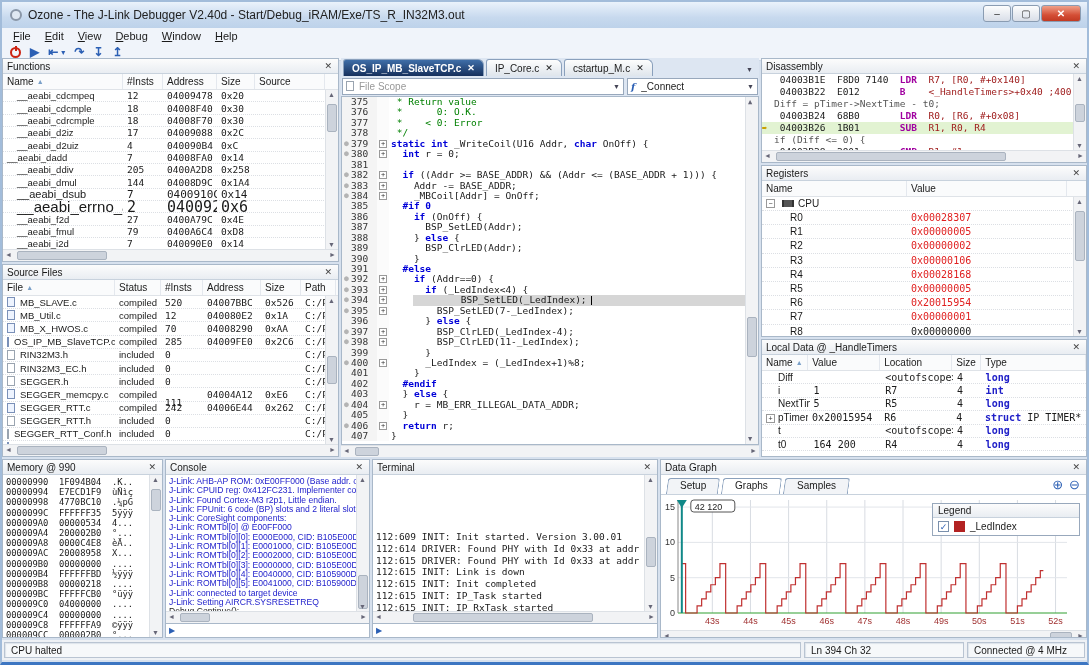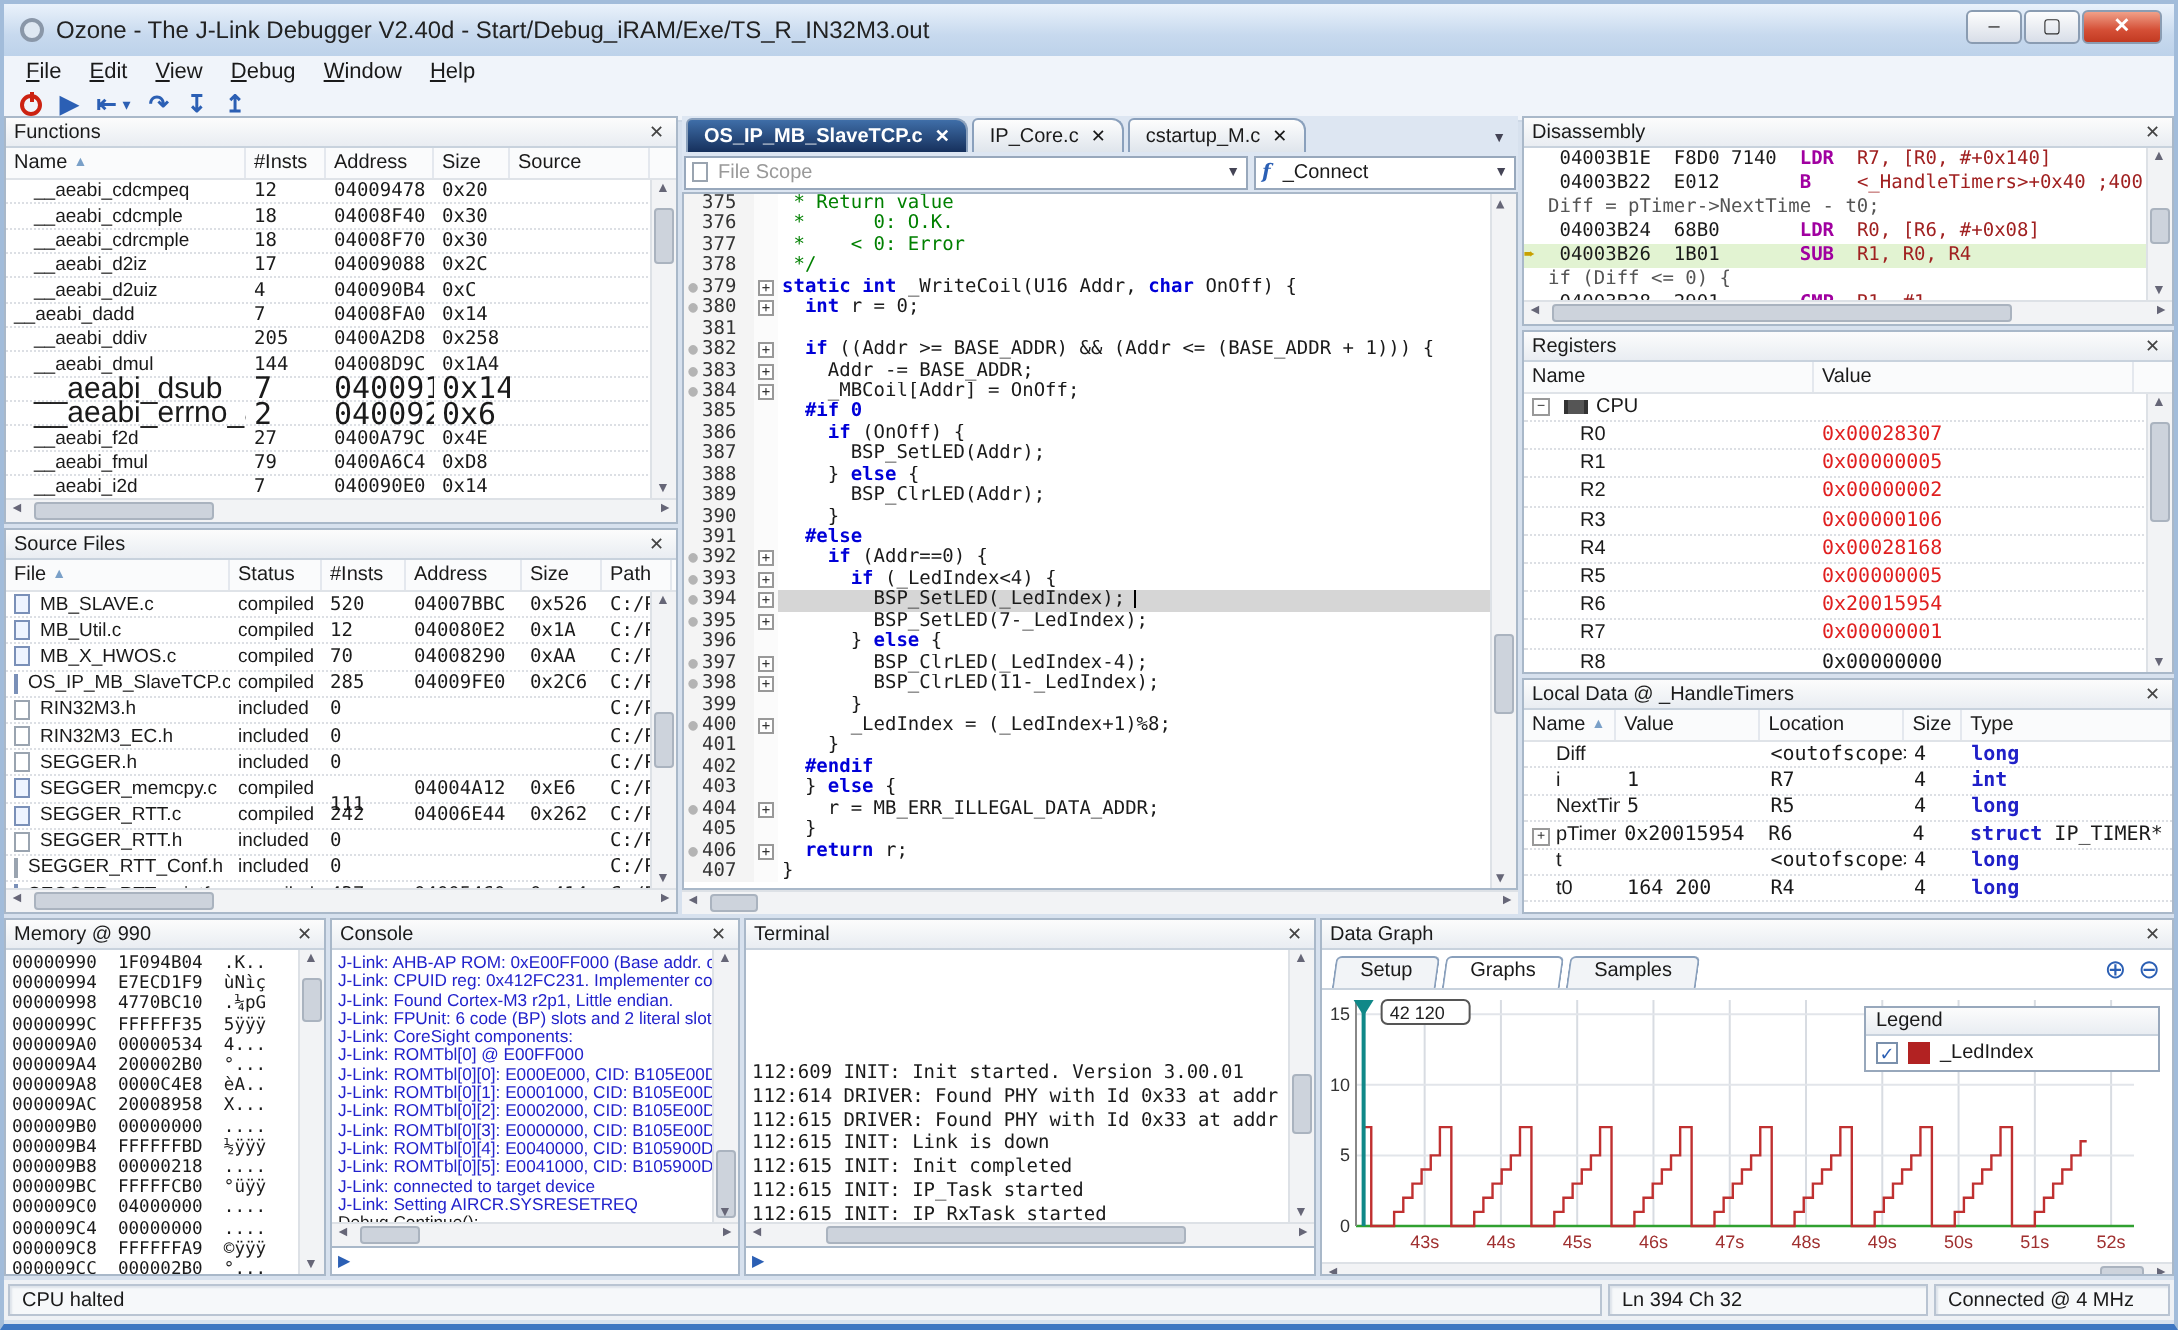--- a/index.html
+++ b/index.html
@@ -66,21 +66,21 @@
   .page-icon { display:inline-block; width:8px; height:10px; border:1px solid #9aa4b0; background:#fff; margin-right:5px; }
   #code-area { flex:1; background:#fff; border:1px solid #a9b8c9; position:relative; overflow:hidden;
     font-family:"DejaVu Sans Mono", monospace; font-size:9.5px; }
   .cline { height:10.45px; line-height:10.45px; white-space:pre; display:flex; }
   .cline .dotm { flex:0 0 9px; text-align:center; color:#b4b4b4; font-size:8px; background:#f4f4f4; }
   .cline .lnum { flex:0 0 26px; padding-right:3px; color:#333; background:#f4f4f4; }
   .cline .fold { flex:0 0 12px; position:relative; background:#fbfbfb; }
   .cline .fold .box { position:absolute; left:2px; top:1px; width:8px; height:8px; border:1px solid #999; background:#fff;
     font-size:7px; line-height:6px; text-align:center; color:#333; }
   .cline .ctext { flex:1; padding-left:2px; overflow:hidden; }
-  .cline.current .ctext { background:#d6d6d6; }
+  .cline.current .ctext { background:#d6d6d6;margin-left:24px; }
   .kw { color:#0000d8; font-weight:bold; }
   .cmt { color:#008000; }
   .caret { display:inline-block; width:1px; height:9px; background:#000; margin-left:4px; vertical-align:middle; }
   #editor-hscroll { flex:0 0 12px; }
   
   #disasm .dline { font-family:"DejaVu Sans Mono", monospace; font-size:9.5px; height:12px; line-height:12px; white-space:pre; display:flex; }
   #disasm .dmargin { flex:0 0 12px; color:#c8a000; font-size:9px; }
   #disasm .dtext { flex:1; overflow:hidden; }
   #disasm .dline.cur { background:#e2f3d2; }
   #disasm .src { color:#555; }
@@ -192,21 +192,21 @@
         <div class="trow" style="height: 12.35px; font-size: 9.5px;">
           <div class="col" style="width: 120px; padding-left: 14px;">__aeabi_d2iz</div>
           <div class="col mono" style="width: 40px;">17</div>
           <div class="col mono" style="width: 54px;">04009088</div>
           <div class="col mono" style="width: 38px;">0x2C</div>
           <div class="col mono" style="width: 70px;"></div>
         </div>
         <div class="trow" style="height: 12.35px; font-size: 9.5px;">
           <div class="col" style="width: 120px; padding-left: 14px;">__aeabi_d2uiz</div>
           <div class="col mono" style="width: 40px;">4</div>
-          <div class="col mono" style="width: 54px;">040090B4</div>
+          <div class="col mono" style="width: 54px; text-align: center;">040090B4</div>
           <div class="col mono" style="width: 38px;">0xC</div>
           <div class="col mono" style="width: 70px;"></div>
         </div>
         <div class="trow" style="height: 12.35px; font-size: 9.5px;">
           <div class="col" style="width: 120px; ">__aeabi_dadd</div>
           <div class="col mono" style="width: 40px;">7</div>
           <div class="col mono" style="width: 54px;">04008FA0</div>
           <div class="col mono" style="width: 38px;">0x14</div>
           <div class="col mono" style="width: 70px;"></div>
         </div>
@@ -217,21 +217,21 @@
           <div class="col mono" style="width: 38px;">0x258</div>
           <div class="col mono" style="width: 70px;"></div>
         </div>
         <div class="trow" style="height: 12.35px; font-size: 9.5px;">
           <div class="col" style="width: 120px; padding-left: 14px;">__aeabi_dmul</div>
           <div class="col mono" style="width: 40px;">144</div>
           <div class="col mono" style="width: 54px;">04008D9C</div>
           <div class="col mono" style="width: 38px;">0x1A4</div>
           <div class="col mono" style="width: 70px;"></div>
         </div>
-        <div class="trow" style="height: 12.35px; font-size: 15px;">
+        <div class="trow" style="height: 12.35px; font-size: 11px;">
           <div class="col" style="width: 120px; padding-left: 14px;">__aeabi_dsub</div>
           <div class="col mono" style="width: 40px;">7</div>
           <div class="col mono" style="width: 54px;">0400910C</div>
           <div class="col mono" style="width: 38px;">0x14</div>
           <div class="col mono" style="width: 70px;"></div>
         </div>
         <div class="trow" style="height: 12.35px; font-size: 15px;">
           <div class="col" style="width: 120px; padding-left: 14px;">__aeabi_errno_addr</div>
           <div class="col mono" style="width: 40px;">2</div>
           <div class="col mono" style="width: 54px;">0400928C</div>

